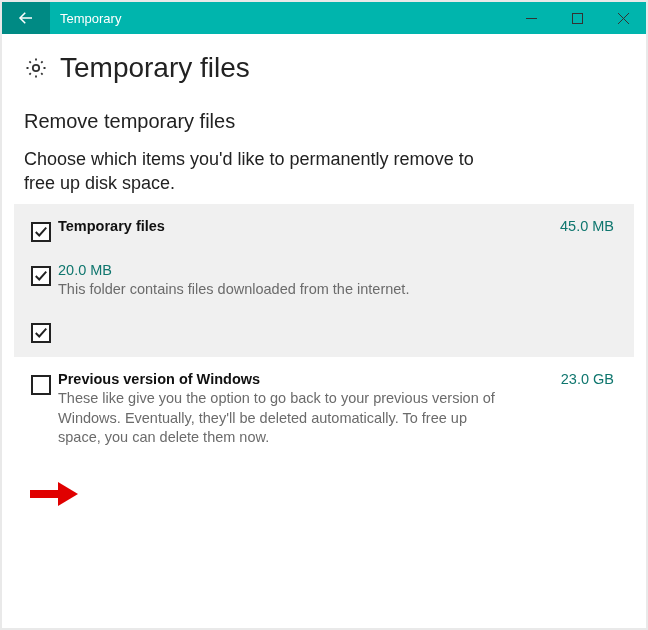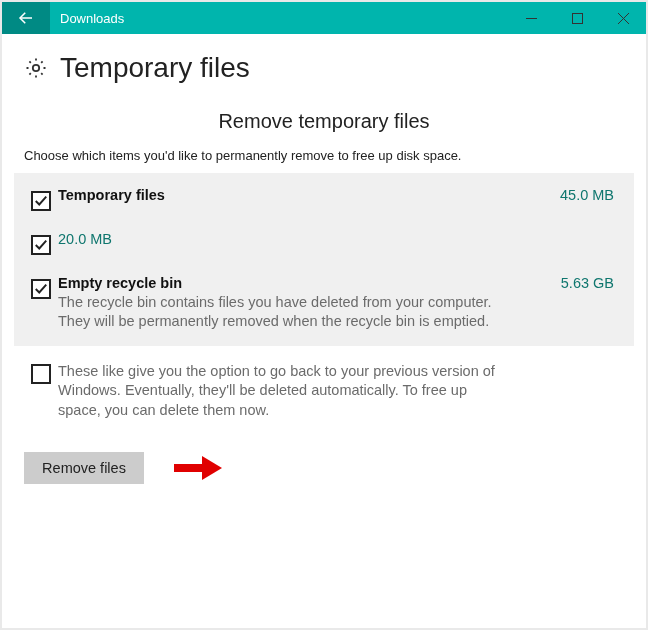--- a/index.html
+++ b/index.html
@@ -59,24 +59,23 @@
   .page-title {
     font-size: 28px;
     font-weight: 400;
     color: #222;
   }
   .section-title {
     font-size: 20px;
     font-weight: 400;
     color: #222;
     margin-bottom: 14px;
-    text-align: center;
   }
   .section-desc {
-    font-size: 13px;
+    font-size: 18px;
     color: #222;
     max-width: 460px;
     line-height: 1.35;
     margin-bottom: 8px;
   }
   .items {
     margin-left: -10px;
     margin-right: -10px;
   }
   .item-group {
@@ -158,21 +157,21 @@
 </head>
 <body>
 
 <div class="titlebar">
   <div class="back-btn">
     <svg width="18" height="18" viewBox="0 0 24 24" fill="none" stroke="#fff" stroke-width="2">
       <line x1="20" y1="12" x2="5" y2="12"></line>
       <polyline points="11 5 4 12 11 19"></polyline>
     </svg>
   </div>
-  <div class="titlebar-title">Downloads</div>
+  <div class="titlebar-title">Temporary</div>
   <div class="caption-buttons">
     <div class="caption-btn">
       <svg width="11" height="11" viewBox="0 0 11 11">
           <line x1="0" y1="5.5" x2="11" y2="5.5" stroke="#333" stroke-width="1"></line>
         </svg>
     </div>
     <div class="caption-btn">
       <svg width="11" height="11" viewBox="0 0 11 11">
           <rect x="0.5" y="0.5" width="10" height="10" fill="none" stroke="#333" stroke-width="1"></rect>
         </svg>
@@ -223,56 +222,53 @@
           <div class="chkbox">
             <svg width="14" height="14" viewBox="0 0 16 16" fill="none" stroke="#222" stroke-width="2.2">
                 <polyline points="2 8 6 12 14 3"></polyline>
               </svg>
           </div>
         </div>
         <div class="item-body">
           <div class="item-head">
             <span class="item-size">20.0 MB</span>
           </div>
+          <div class="item-desc">This folder contains files downloaded from the internet.</div>
         </div>
       </div>
 
       <div class="item">
         <div class="chkwrap">
           <div class="chkbox">
             <svg width="14" height="14" viewBox="0 0 16 16" fill="none" stroke="#222" stroke-width="2.2">
                 <polyline points="2 8 6 12 14 3"></polyline>
               </svg>
           </div>
         </div>
+      </div>
+    </div>
+
+    <div class="item-group">
+      <div class="item">
+        <div class="chkwrap">
+          <div class="chkbox"></div>
+        </div>
         <div class="item-body">
           <div class="item-head">
-            <span class="item-title">Empty recycle bin</span>
-            <span class="item-size">5.63 GB</span>
-          </div>
-          <div class="item-desc">The recycle bin contains files you have deleted from your computer. They will be permanently removed when the recycle bin is emptied.</div>
-        </div>
-      </div>
-    </div>
-
-    <div class="item-group">
-      <div class="item">
-        <div class="chkwrap">
-          <div class="chkbox"></div>
-        </div>
-        <div class="item-body">
+            <span class="item-title">Previous version of Windows</span>
+            <span class="item-size">23.0 GB</span>
+          </div>
           <div class="item-desc">These like give you the option to go back to your previous version of Windows. Eventually, they'll be deleted automatically. To free up space, you can delete them now.</div>
         </div>
       </div>
     </div>
 
   </div>
 
   <div class="action-row">
-    <button class="remove-btn">Remove files</button>
     <div class="arrow">
       <svg width="56" height="28" viewBox="0 0 56 28">
         <rect x="6" y="10" width="28" height="8" fill="#e00000"></rect>
         <polygon points="34,2 54,14 34,26" fill="#e00000"></polygon>
       </svg>
     </div>
   </div>
 
 </div>
 

